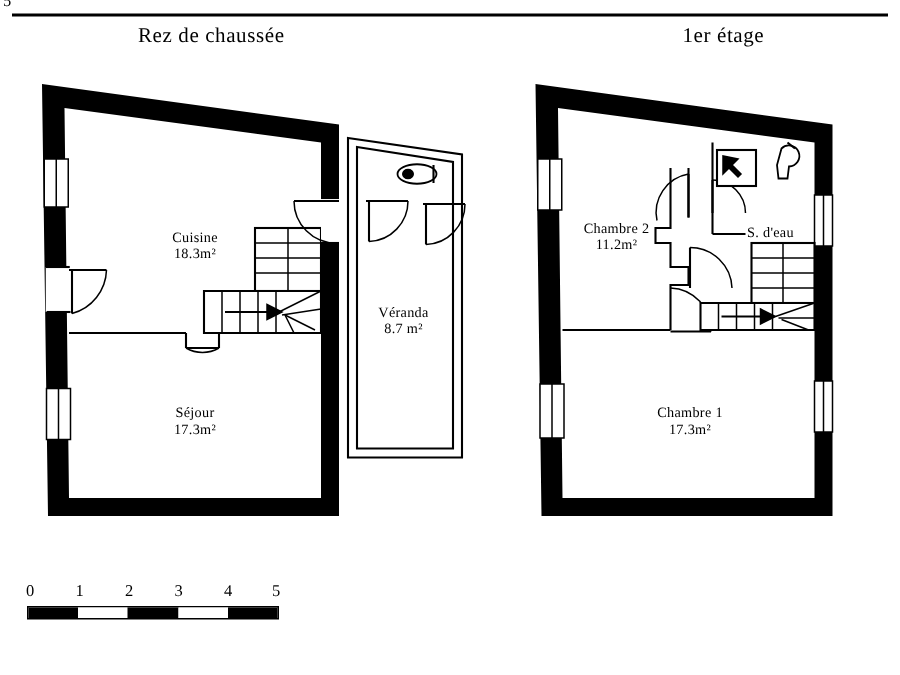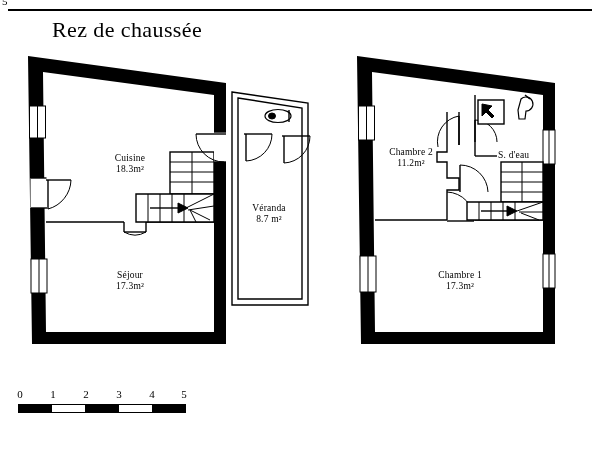--- a/index.html
+++ b/index.html
@@ -30,25 +30,26 @@
     position: absolute;
     left: 2px;
     top: -4px;
     font-size: 11px;
     color: #000000;
     line-height: 11px;
     font-family: "Liberation Serif", serif;
   }
   .plan-title {
     position: absolute;
-    font-size: 22px;
+    font-size: 14px;
     color: #000000;
     white-space: nowrap;
     letter-spacing: 0.4px;
     font-family: "Liberation Serif", "DejaVu Serif", serif;
+    margin-left: 40px;
   }
   #title-left  { left: 52px;  top: 17px; }
   #title-right { left: 415px; top: 17px; }
 
   svg { display: block; }
   .plan-svg {
     position: absolute;
   }
   #svg-left  { left: 10px; top: 50px; }
   #svg-right { left: 345px; top: 50px; }
@@ -112,20 +113,21 @@
 <body>
 
 <div id="page">
 
   <div class="corner-mark">5</div>
 
   <div class="top-rule"></div>
 
   <div class="plan-title" id="title-left">Rez de chaussée</div>
 
+  <div class="plan-title" id="title-right">1er étage</div>
 
   <svg class="plan-svg" id="svg-left" width="310" height="300" viewBox="0 0 310 300">
 
     <path class="wall" d="M 18,6
              L 216,33
              L 216,294
              L 22,294
              L 18,6 Z
              M 33,22
              L 204,45

